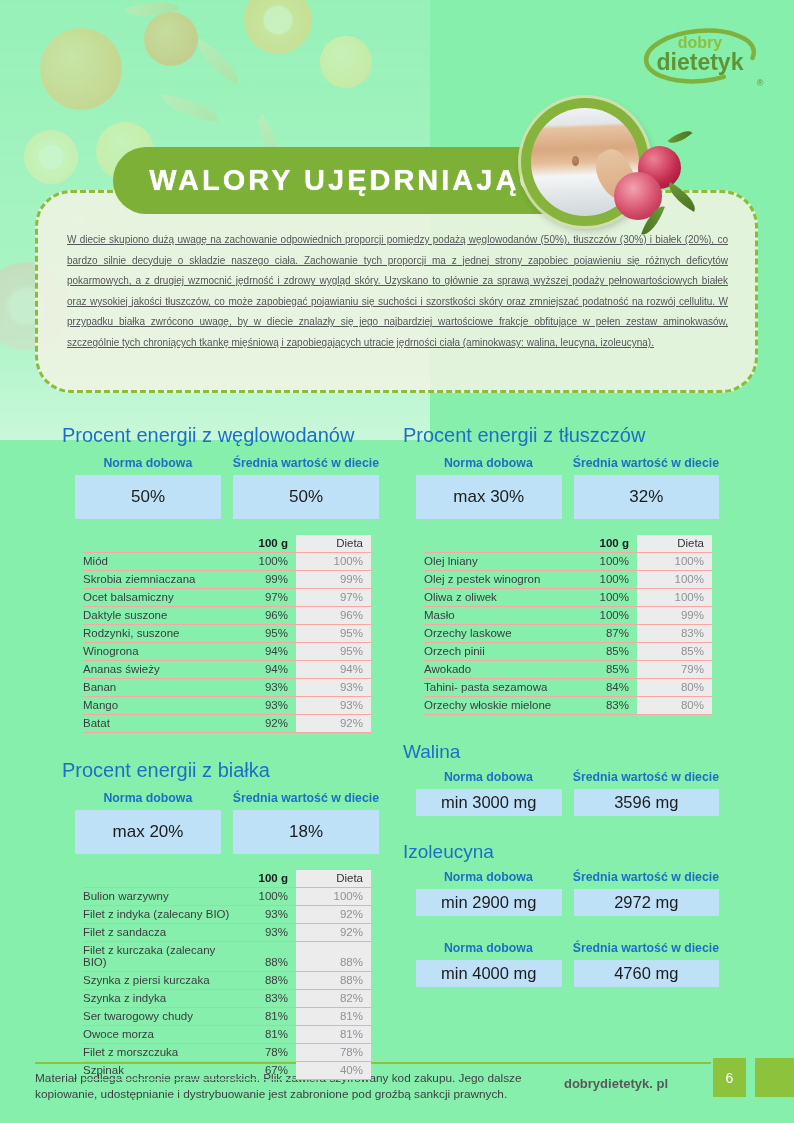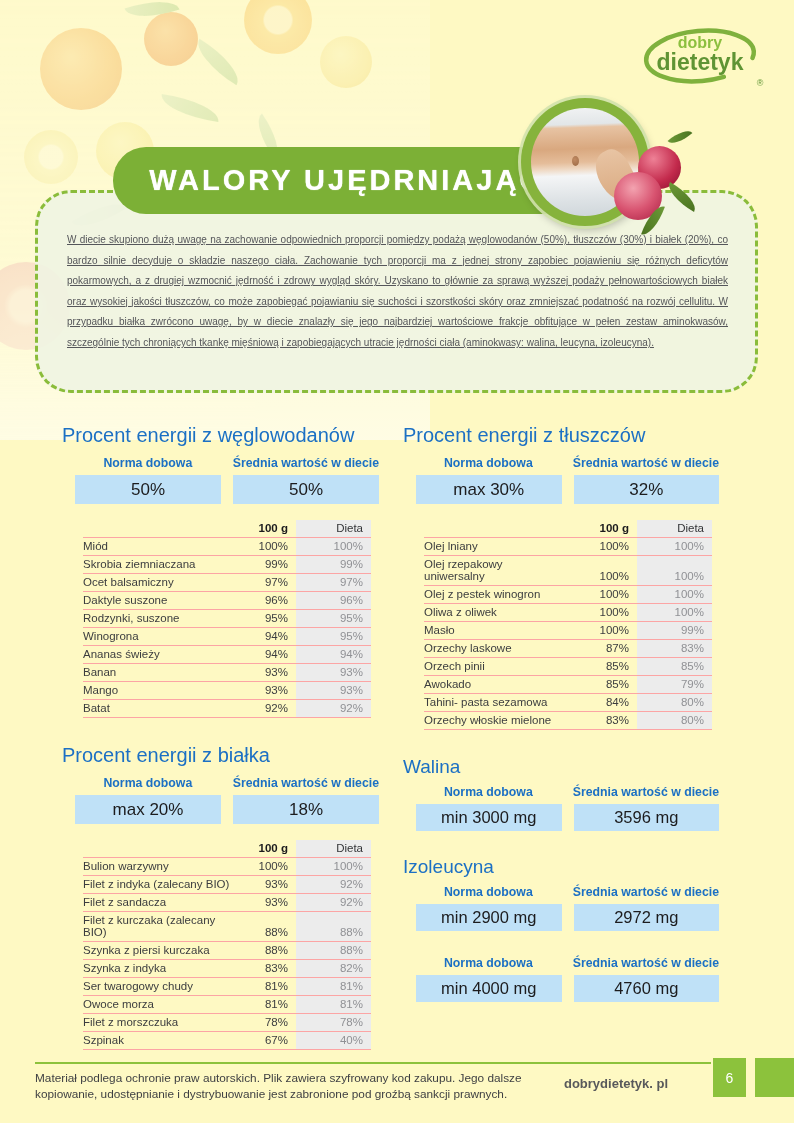--- a/index.html
+++ b/index.html
@@ -1,20 +1,20 @@
 <!DOCTYPE html>
 <html lang="pl"><head>
 <meta charset="utf-8">
 <style>
   * { margin:0; padding:0; box-sizing:border-box; }
   html,body { background:#9a9a9a; }
   body { font-family:"Liberation Sans", sans-serif; }
   .page {
     position:relative; width:794px; height:1123px; margin:0 auto;
-    background:#fef9c3; overflow:hidden;
+    background:#86efac; overflow:hidden;
   }
 
   
   .bg-decor { position:absolute; left:0; top:0; width:430px; height:440px; opacity:.55; z-index:0; }
   .fruit { position:absolute; border-radius:50%; }
   .f-orange1 { left:40px; top:28px; width:82px; height:82px;
     background:radial-gradient(circle at 38% 35%, #fbd27e, #f5af45 60%, #eb9a32 95%); }
   .f-tangerine { left:144px; top:12px; width:54px; height:54px;
     background:radial-gradient(circle at 40% 35%, #f8bd6b, #f09a3e 65%, #e8882e 95%); }
   .f-orangeslice { left:244px; top:-14px; width:68px; height:68px;
@@ -83,21 +83,21 @@
   .col { position:absolute; top:424px; z-index:2; }
   .col-left  { left:62px;  width:317px; }
   .col-right { left:403px; width:316px; }
 
   .sec-title { color:#1c70c4; font-size:20px; font-weight:normal; margin-bottom:9px; white-space:nowrap; }
   .amino .sec-title { font-size:19px; margin-bottom:7px; }
 
   .duo { display:flex; gap:12px; margin-left:13px; }
   .duo > * { flex:1; }
   .lbl { color:#1c70c4; font-size:12.3px; font-weight:bold; text-align:center; margin-bottom:5px; white-space:nowrap; }
-  .bluebox { background:#bfe1f7; height:29px; display:flex; align-items:center; justify-content:center;
+  .bluebox { background:#bfe1f7; height:44px; display:flex; align-items:center; justify-content:center;
     font-size:17px; color:#1c1c1e; }
   .amino .bluebox { height:27px; font-size:16.5px; }
 
   section.energy { margin-bottom:26px; }
   section.amino { margin-top:25px; }
   section.amino.first { margin-top:22px; }
 
   
   .food-table { border-collapse:collapse; width:288px; margin:16px 0 0 21px;
     font-size:11.5px; color:#3c3d3f; table-layout:fixed; }
@@ -338,26 +338,20 @@
             <th class="val-col dieta-col">Dieta</th>
           </tr>
         </thead>
         <tbody>
             <tr>
               <td class="name-col">Olej lniany</td>
               <td class="val-col">100%</td>
               <td class="val-col dieta-col">100%</td>
             </tr>
             <tr>
-              <td class="name-col">Olej rzepakowy
-uniwersalny</td>
-              <td class="val-col">100%</td>
-              <td class="val-col dieta-col">100%</td>
-            </tr>
-            <tr>
               <td class="name-col">Olej z pestek winogron</td>
               <td class="val-col">100%</td>
               <td class="val-col dieta-col">100%</td>
             </tr>
             <tr>
               <td class="name-col">Oliwa z oliwek</td>
               <td class="val-col">100%</td>
               <td class="val-col dieta-col">100%</td>
             </tr>
             <tr>

